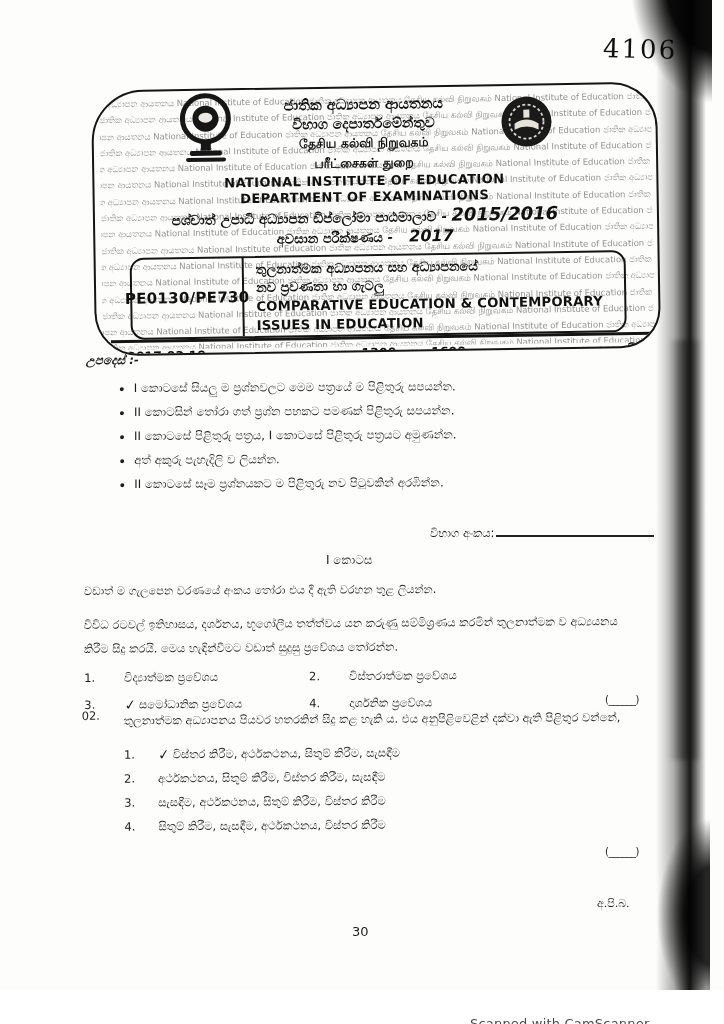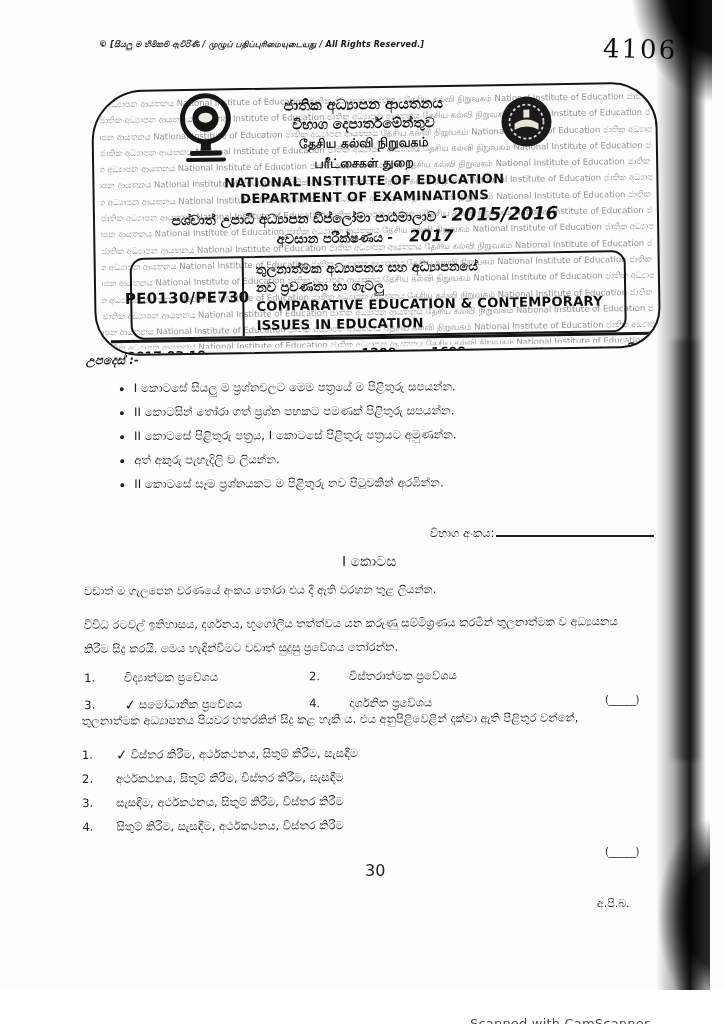--- a/index.html
+++ b/index.html
@@ -123,21 +123,21 @@
   .instructions li{
     font-size:11.8px;line-height:23.5px;
     list-style:disc;margin-bottom:0.5px;
   }
   
   .exam-number{position:absolute;left:430px;top:524px;font-size:11.5px;text-align:right;}
   .exam-number .line{
     display:inline-block;width:158px;height:11px;
     border-bottom:2px solid #222;margin-left:2px;
   }
-  .part-title{position:absolute;left:342px;top:553px;font-size:14px;}
+  .part-title{position:absolute;left:326px;top:553px;font-size:12px;}
   .part-instruction{position:absolute;left:84px;top:584px;font-size:11.3px;transform:rotate(-0.3deg);}
   .question{position:absolute;display:flex;gap:6px;transform:rotate(-0.4deg);}
   .q1{left:84px;top:611px;width:548px;}
   .q2{left:82px;top:707px;width:550px;}
   .q-num{width:36px;font-size:11.5px;flex:none;}
   .q-body{flex:1;}
   .q-text{font-size:11.5px;line-height:24px;}
   .opt-grid{
     margin-top:5px;display:grid;grid-template-columns:225px 1fr;
     row-gap:3px;
@@ -150,28 +150,27 @@
   .tick{
     font-size:14px;font-weight:bold;margin-right:3px;
     transform:rotate(-6deg);display:inline-block;
   }
   .answer-bracket{
     position:absolute;font-size:10px;letter-spacing:-0.5px;color:#222;margin-left:13px;
   }
   .ab1{left:592px;top:694px;}
   .ab2{left:592px;top:846px;}
   .continue-mark{position:absolute;left:597px;top:897px;font-size:11px;font-weight:normal;}
-  .page-number{position:absolute;left:352px;top:861px;font-size:16px;margin-left:13px;}
+  .page-number{position:absolute;left:352px;top:924px;font-size:13px;}
 </style>
 </head>
 <body>
 
 <div class="page">
 
-  <div class="copyright">© [සියලු ම හිමිකම් ඇවිරිණි / முழுப் பதிப்புரிமையுடையது / All Rights Reserved.]</div>
   <div class="doc-number">4106</div>
 
   <div class="header-box">
     <div class="watermark">
         <div>ජාතික අධ්‍යාපන ආයතනය National Institute of Education ජාතික අධ්‍යාපන ආයතනය தேசிய கல்வி நிறுவகம் National Institute of Education ජාතික අධ්‍යාපන ආයතනය National Institute of Education</div>
         <div>ජාතික අධ්‍යාපන ආයතනය National Institute of Education ජාතික අධ්‍යාපන ආයතනය தேசிய கல்வி நிறுவகம் National Institute of Education ජාතික අධ්‍යාපන ආයතනය National Institute of Education</div>
         <div>ජාතික අධ්‍යාපන ආයතනය National Institute of Education ජාතික අධ්‍යාපන ආයතනය தேசிய கல்வி நிறுவகம் National Institute of Education ජාතික අධ්‍යාපන ආයතනය National Institute of Education</div>
         <div>ජාතික අධ්‍යාපන ආයතනය National Institute of Education ජාතික අධ්‍යාපන ආයතනය தேசிய கல்வி நிறுவகம் National Institute of Education ජාතික අධ්‍යාපන ආයතනය National Institute of Education</div>
         <div>ජාතික අධ්‍යාපන ආයතනය National Institute of Education ජාතික අධ්‍යාපන ආයතනය தேசிய கல்வி நிறுவகம் National Institute of Education ජාතික අධ්‍යාපන ආයතනය National Institute of Education</div>
         <div>ජාතික අධ්‍යාපන ආයතනය National Institute of Education ජාතික අධ්‍යාපන ආයතනය தேசிய கல்வி நிறுவகம் National Institute of Education ජාතික අධ්‍යාපන ආයතනය National Institute of Education</div>
@@ -277,20 +276,21 @@
         <div class="opt">
           <span class="o-num">4.</span>
           <span>දාර්ශනික ප්‍රවේශය</span>
         </div>
       </div>
     </div>
   </div>
   <div class="answer-bracket ab1">(______)</div>
 
   <div class="question q2">
+    <div class="q-num">02.</div>
     <div class="q-body">
       <div class="q-text">තුලනාත්මක අධ්‍යාපනය පියවර හතරකින් සිදු කළ හැකි ය.  එය අනුපිළිවෙළින් දක්වා ඇති පිළිතුර වන්නේ,</div>
       <div class="opt-list">
         <div class="opt">
           <span class="o-num">1.</span>
           <span class="tick">✓</span>
           <span>විස්තර කිරීම, අර්ථකථනය, සිතුම් කිරීම, සැසඳීම</span>
         </div>
         <div class="opt">
           <span class="o-num">2.</span>

